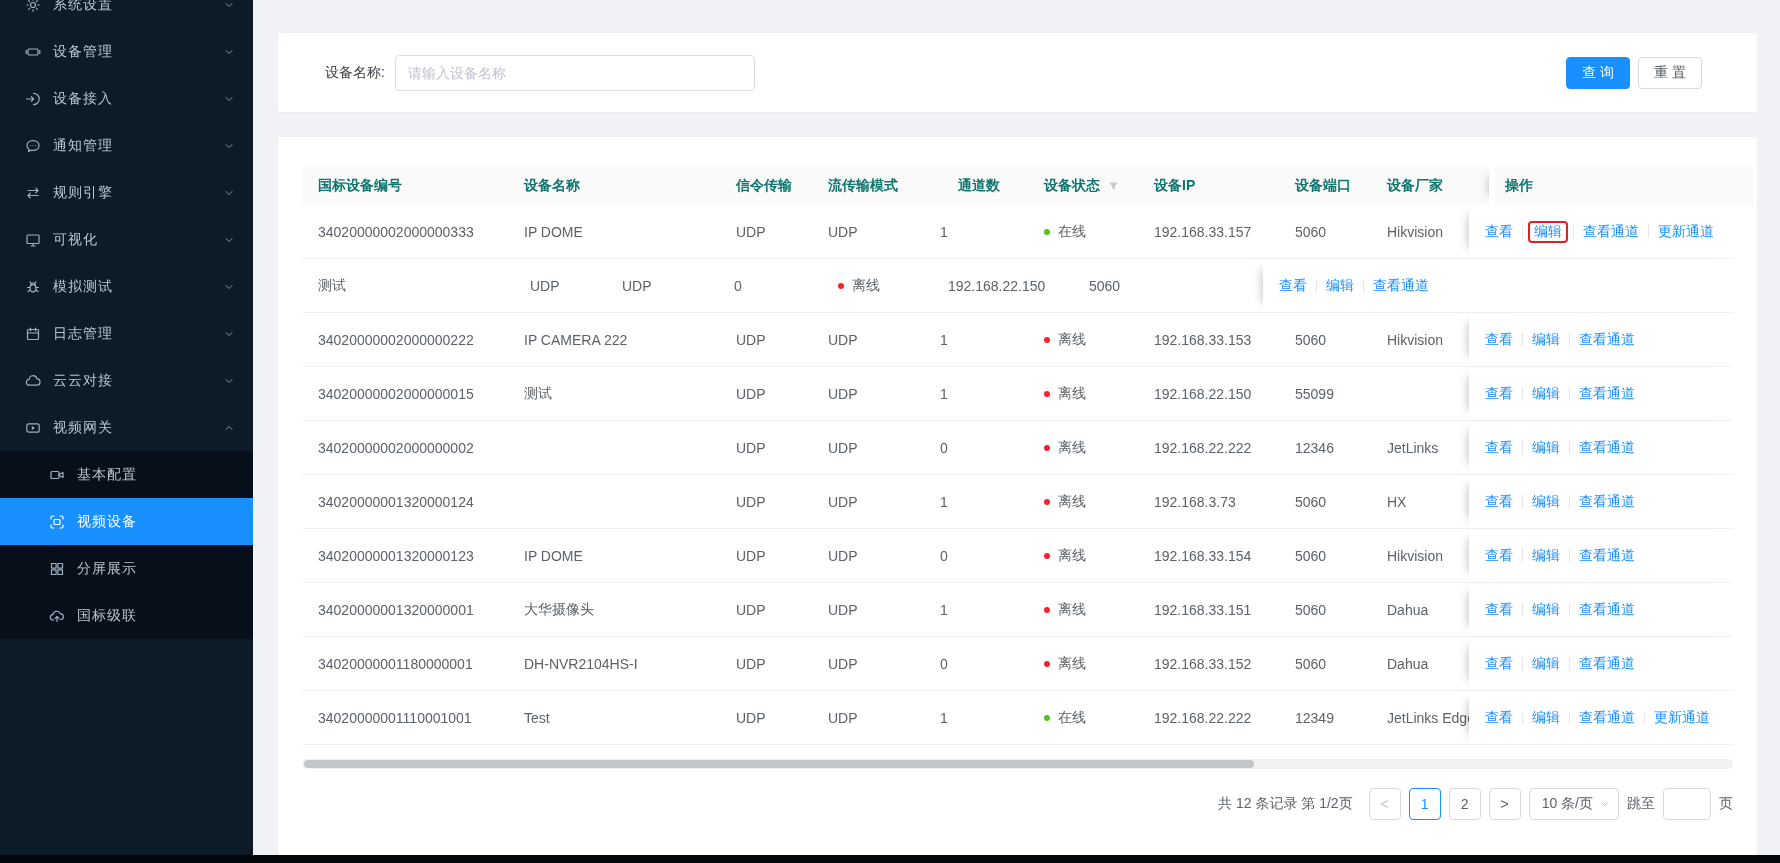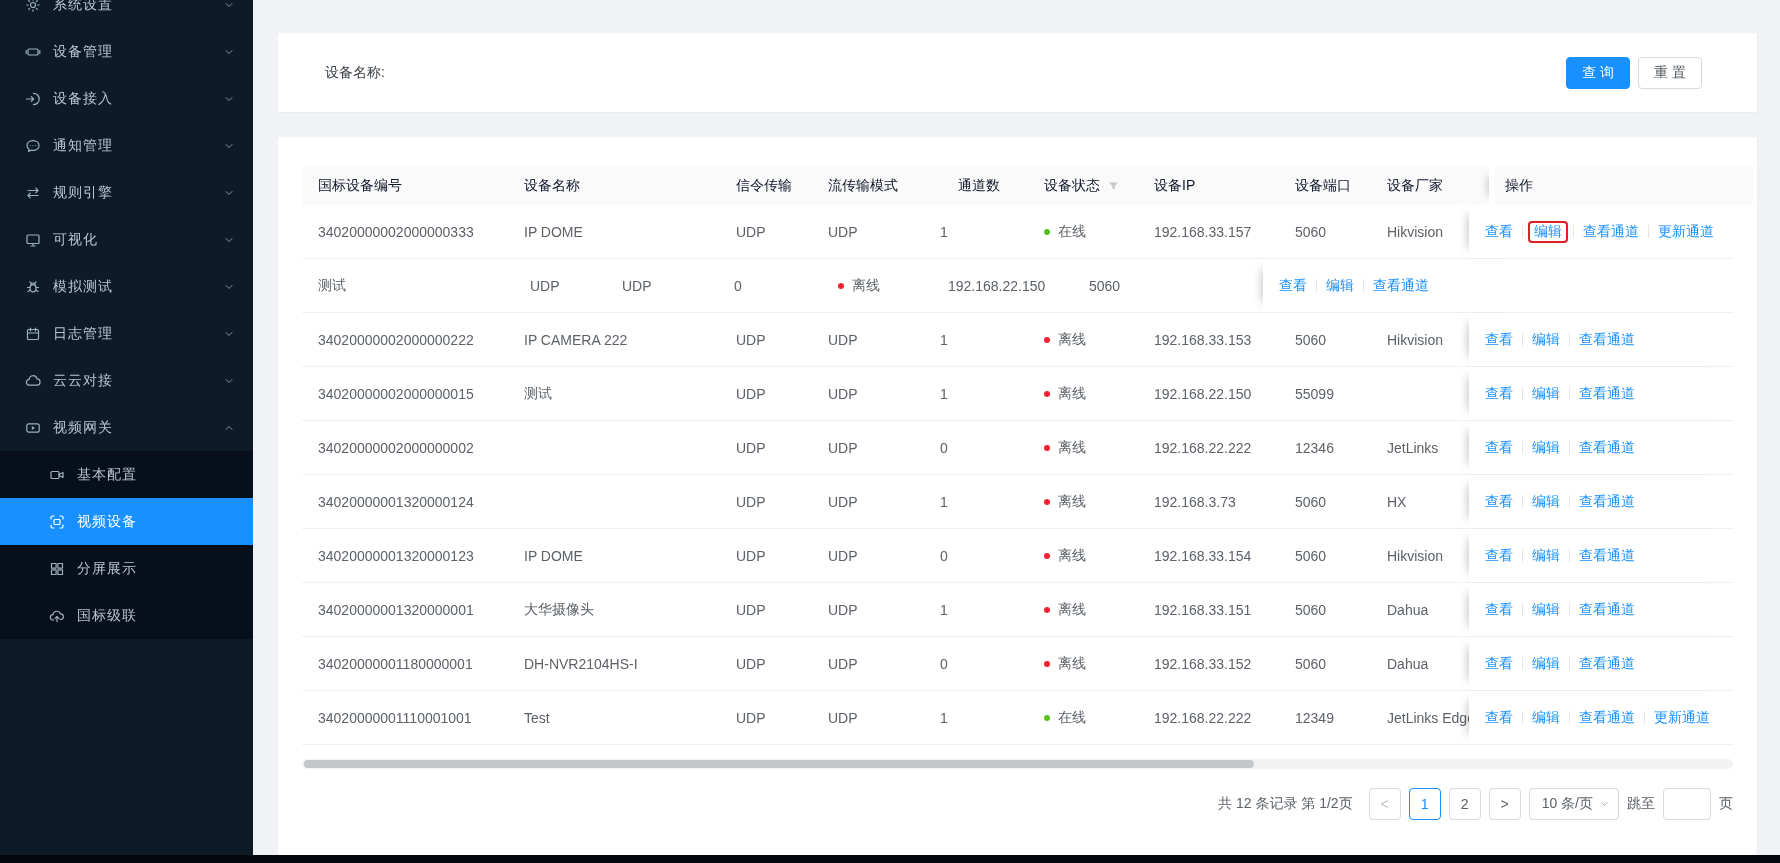--- a/index.html
+++ b/index.html
@@ -32,21 +32,21 @@
   .search-btns { margin-left:auto; margin-right:55px; display:flex; gap:8px; }
   .btn { height:32px; padding:0 15px; border-radius:4px; font-size:14px; cursor:pointer; border:1px solid #d9d9d9; background:#fff; color:#555b61; font-family:"Liberation Sans", sans-serif; }
   .btn.primary { background:#1890ff; border-color:#1890ff; color:#fff; }
 
   .table-card { left:25px; top:137px; width:1479px; height:718px; }
   .tbl { position:absolute; left:24px; top:30px; width:1431px; }
   .trow { display:flex; width:1431px; }
   .th-row { background:#fafafa; height:38px; }
   .td-row { height:54px; border-bottom:1px solid #eef0f4; background:#fff; }
   .cell { display:flex; align-items:center; padding:0 10px 0 16px; color:#5c6268; white-space:nowrap; overflow:hidden; flex:none; }
-  .th-row .cell { color:#0f172a; font-weight:400; }
+  .th-row .cell { color:#0f766e; font-weight:700; }
   .cell.actions { border-left:6px solid transparent; padding-left:10px;
                   box-shadow:-10px 0 10px -10px rgba(0,0,0,0.28); }
   .th-row .cell.actions { border-left-color:#ffffff; background:#fafafa; }
   .td-row .cell.actions { background:#fff; }
   .dot { width:6px; height:6px; border-radius:50%; margin-right:8px; flex:none; }
   .alink { color:#1890ff; cursor:pointer; }
   .asep { width:1px; height:13px; background:#e3e6eb; margin:0 9px; flex:none; }
   .ann { display:inline-block; border:2px solid #e02020; border-radius:4px; padding:0 4px; margin:-2px -4px; }
   .filter-icn { width:13px; height:13px; margin-left:7px; color:#c5c8cc; cursor:pointer; display:inline-flex; }
   .filter-icn svg { width:13px; height:13px; }
@@ -252,20 +252,21 @@
             <span class="sn-label">国标级联</span>
           </div>
         </div>
       </div>
   </div>
 
   <div class="main">
 
     <div class="card search-card">
       <span class="search-label">设备名称:</span>
+      <input class="search-input" type="text" placeholder="请输入设备名称" style="">
       <div class="search-btns">
         <button class="btn primary">查 询</button>
         <button class="btn">重 置</button>
       </div>
     </div>
 
     <div class="card table-card">
       <div class="tbl">
         <div class="trow th-row">
             <div class="cell" style="width: 206px;">

